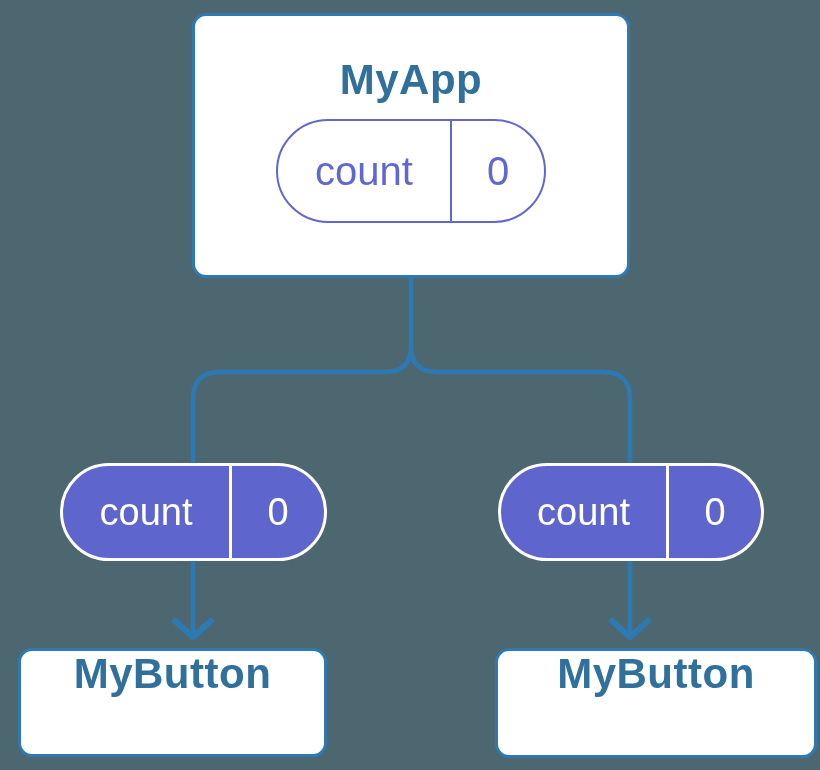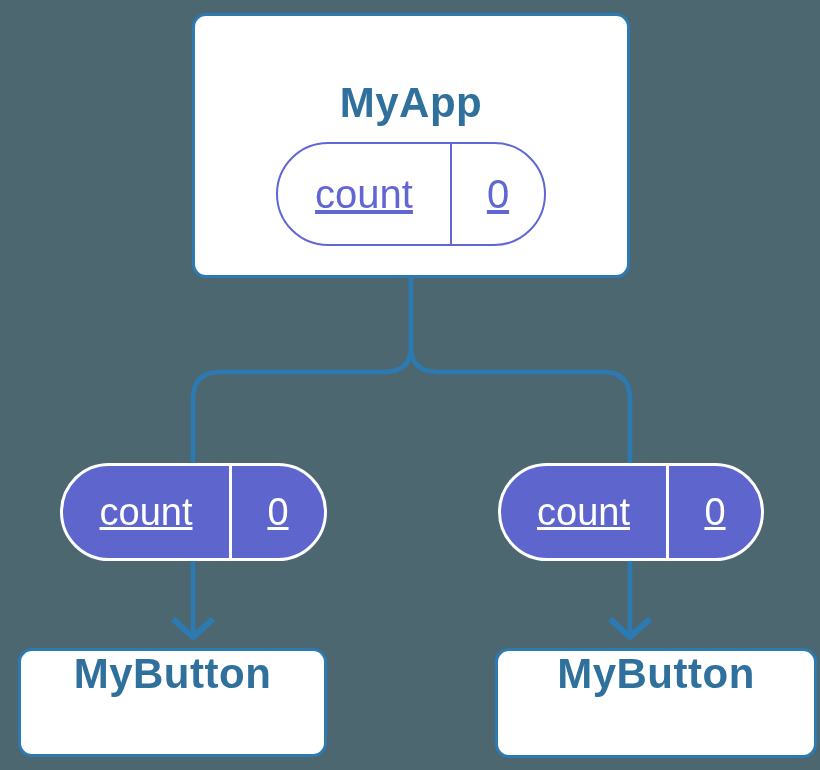--- a/index.html
+++ b/index.html
@@ -47,21 +47,21 @@
   }
   .node-title {
     color: #2F709C;
     font-size: 42px;
     font-weight: 700;
     line-height: 1.1;
     letter-spacing: 0.5px;
     white-space: nowrap;
   }
   .app-node .node-title {
-    margin-top: 64px;
+    margin-top: 41px;
   }
   .button-node {
     display: flex;
     align-items: flex-start;
     justify-content: center;
   }
   .button-left {
     left: 18px;
     top: 648px;
     width: 309px;
@@ -78,21 +78,20 @@
     box-sizing: border-box;
     border-radius: 999px;
     display: flex;
     align-items: stretch;
     overflow: hidden;
   }
   .pill-label, .pill-value {
     display: flex;
     align-items: center;
     justify-content: center;
-    text-decoration: underline;
   }
   .outline-pill {
     width: 270px;
     height: 104px;
     margin-top: 16px;
     background: #ffffff;
     border: 2.5px solid #6166D5;
     color: #6166D5;
     font-size: 40px;
   }

